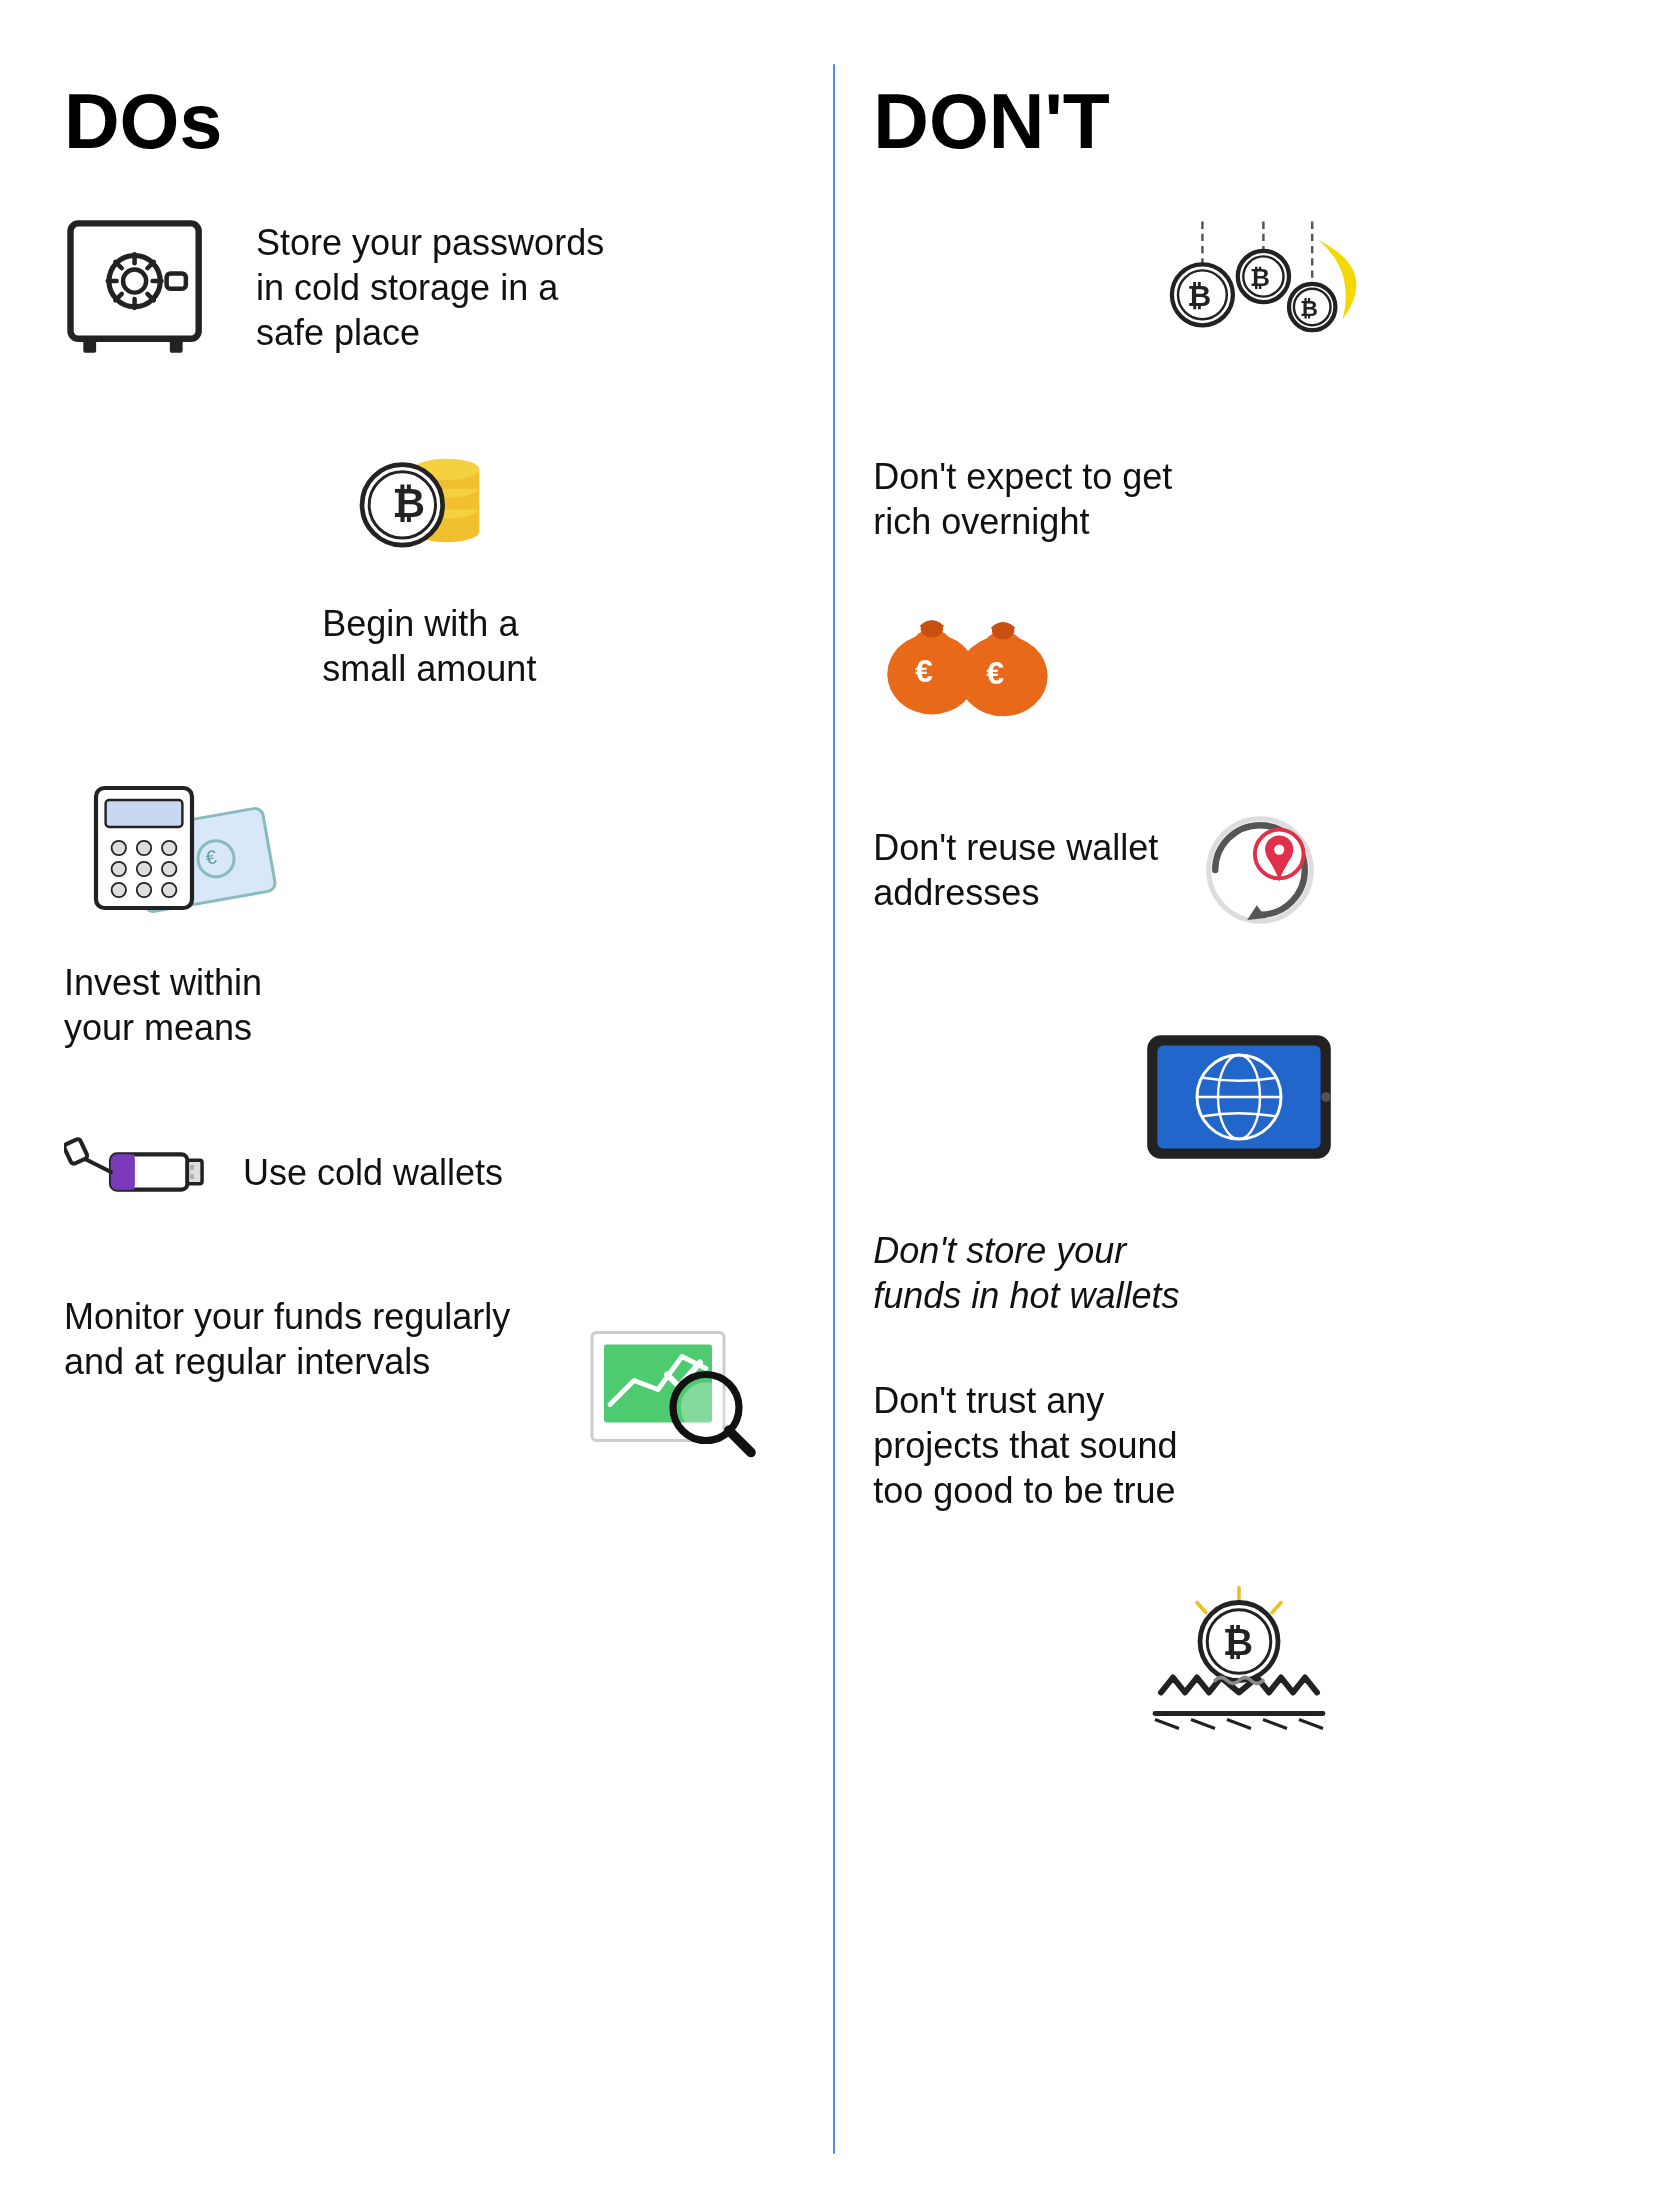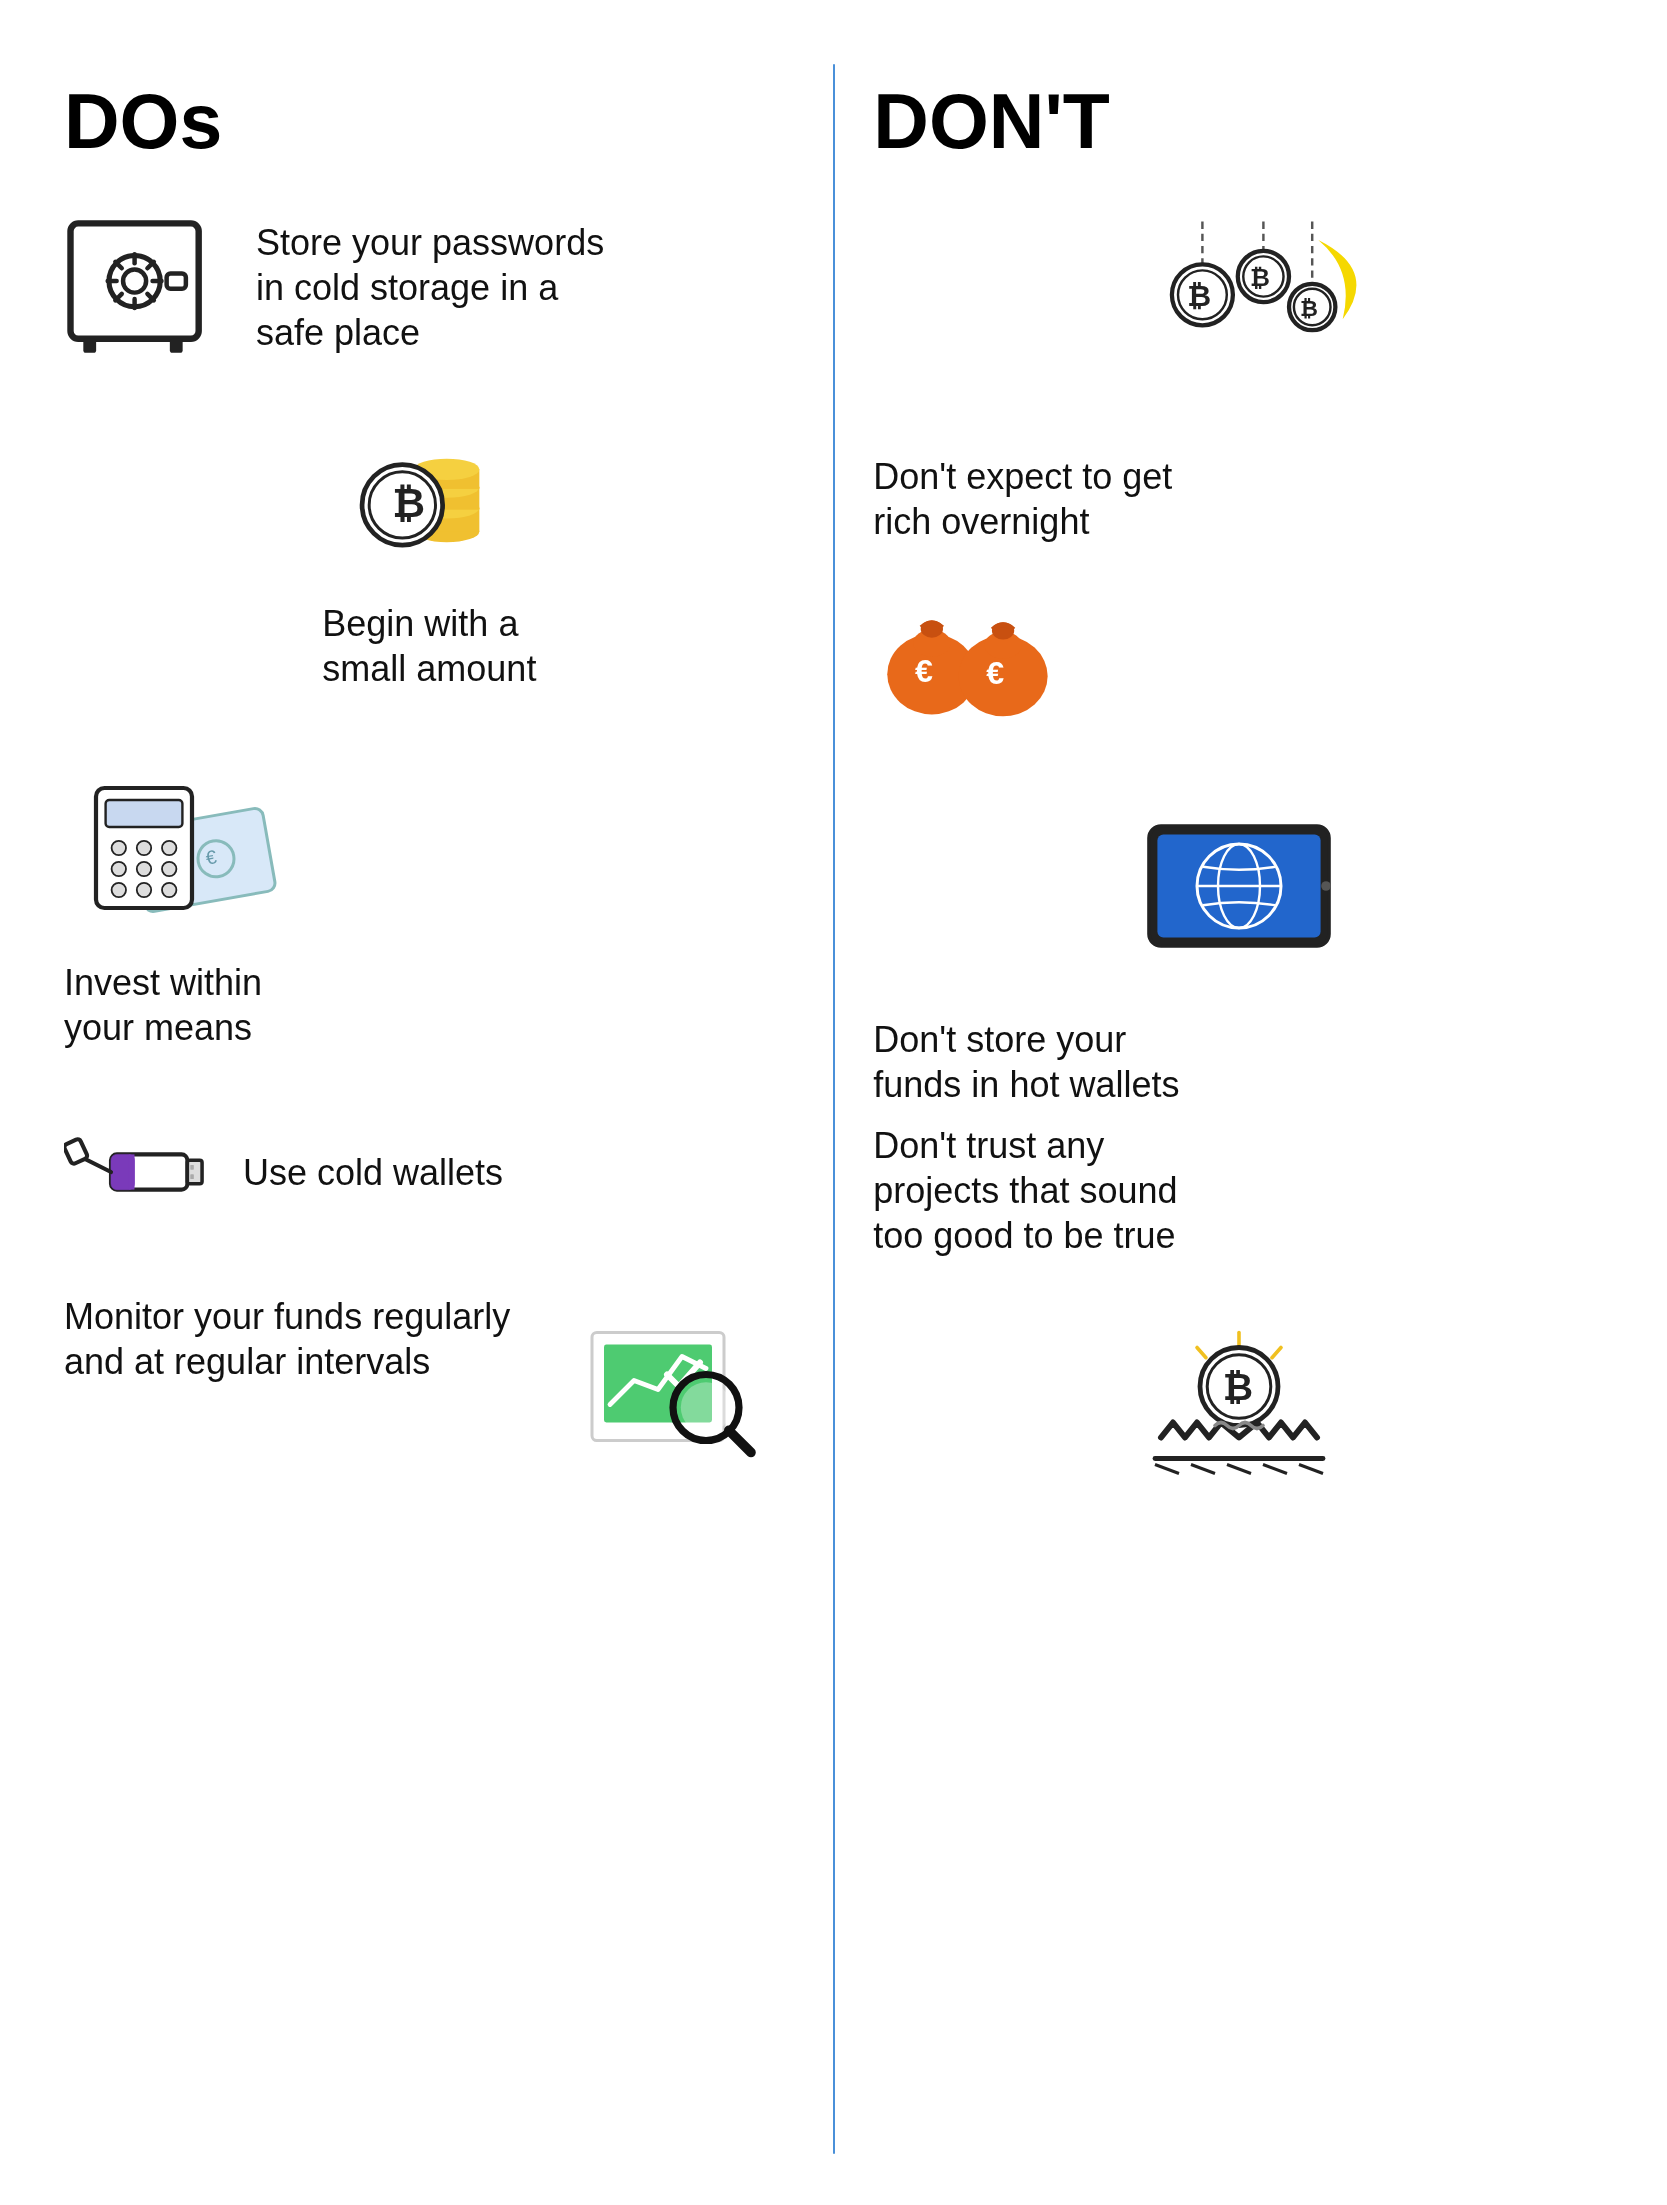--- a/index.html
+++ b/index.html
@@ -284,22 +284,40 @@
           <ellipse cx="210" cy="98" rx="30" ry="22" fill="#e8691a"></ellipse>
 
           <ellipse cx="210" cy="75" rx="18" ry="14" fill="#c85010"></ellipse>
           <path d="M193,73 Q210,58 227,73" fill="none" stroke="#c85010" stroke-width="8"></path>
 
           <text x="183" y="161" font-size="52" font-weight="900" fill="white">€</text>
         </svg>
       </div>
     </div>
 
-
-    <div class="dont-item" style="flex-direction:column; align-items:flex-start; margin-bottom:16px;">
+    <div class="dont-item">
+      <div class="item-text">Don't reuse wallet<br>addresses</div>
+      <div class="icon-wrap">
+        <svg class="pin-svg" viewBox="0 0 200 200" xmlns="http://www.w3.org/2000/svg">
+
+          <circle cx="100" cy="100" r="80" fill="none" stroke="#ddd" stroke-width="8"></circle>
+
+          <path d="M30,100 A70,70 0 1,1 100,170" fill="none" stroke="#555" stroke-width="10" stroke-linecap="round"></path>
+          <polygon points="95,155 110,175 80,178" fill="#555"></polygon>
+
+          <circle cx="130" cy="75" r="38" fill="white" stroke="#e0304a" stroke-width="6"></circle>
+          <circle cx="130" cy="68" r="22" fill="#e0304a"></circle>
+          <path d="M110,78 Q130,110 130,120 Q130,110 150,78" fill="#e0304a"></path>
+
+          <circle cx="130" cy="68" r="8" fill="white"></circle>
+        </svg>
+      </div>
+    </div>
+
+    <div class="dont-item" style="flex-direction:column; align-items:flex-start; margin-bottom:60px;font-style:italic;">
       <div class="icon-wrap" style="align-self:center; margin-bottom:19px;">
         <svg class="phone-svg" viewBox="0 0 320 250" xmlns="http://www.w3.org/2000/svg">
 
           <rect x="10" y="30" width="300" height="200" rx="20" fill="#222" stroke="#222" stroke-width="6"></rect>
           <rect x="24" y="44" width="272" height="172" rx="10" fill="#2266cc"></rect>
 
           <circle cx="160" cy="130" r="70" fill="#2266cc" stroke="white" stroke-width="5"></circle>
 
           <ellipse cx="160" cy="130" rx="35" ry="70" fill="none" stroke="white" stroke-width="4"></ellipse>
           <line x1="90" y1="130" x2="230" y2="130" stroke="white" stroke-width="4"></line>

